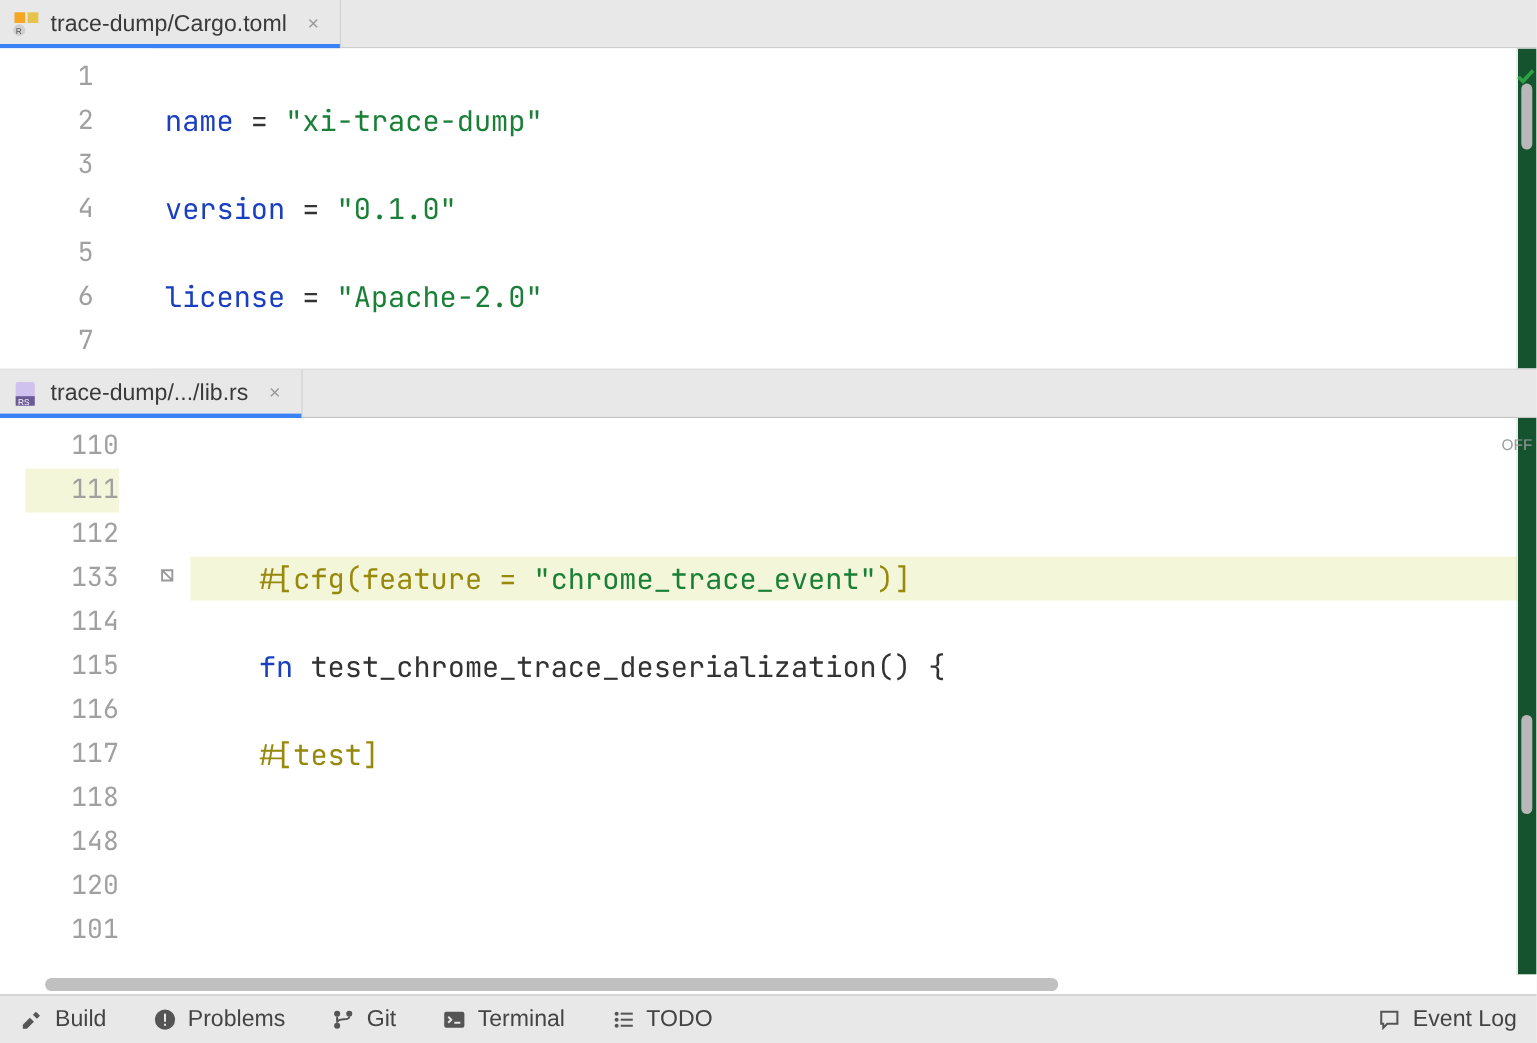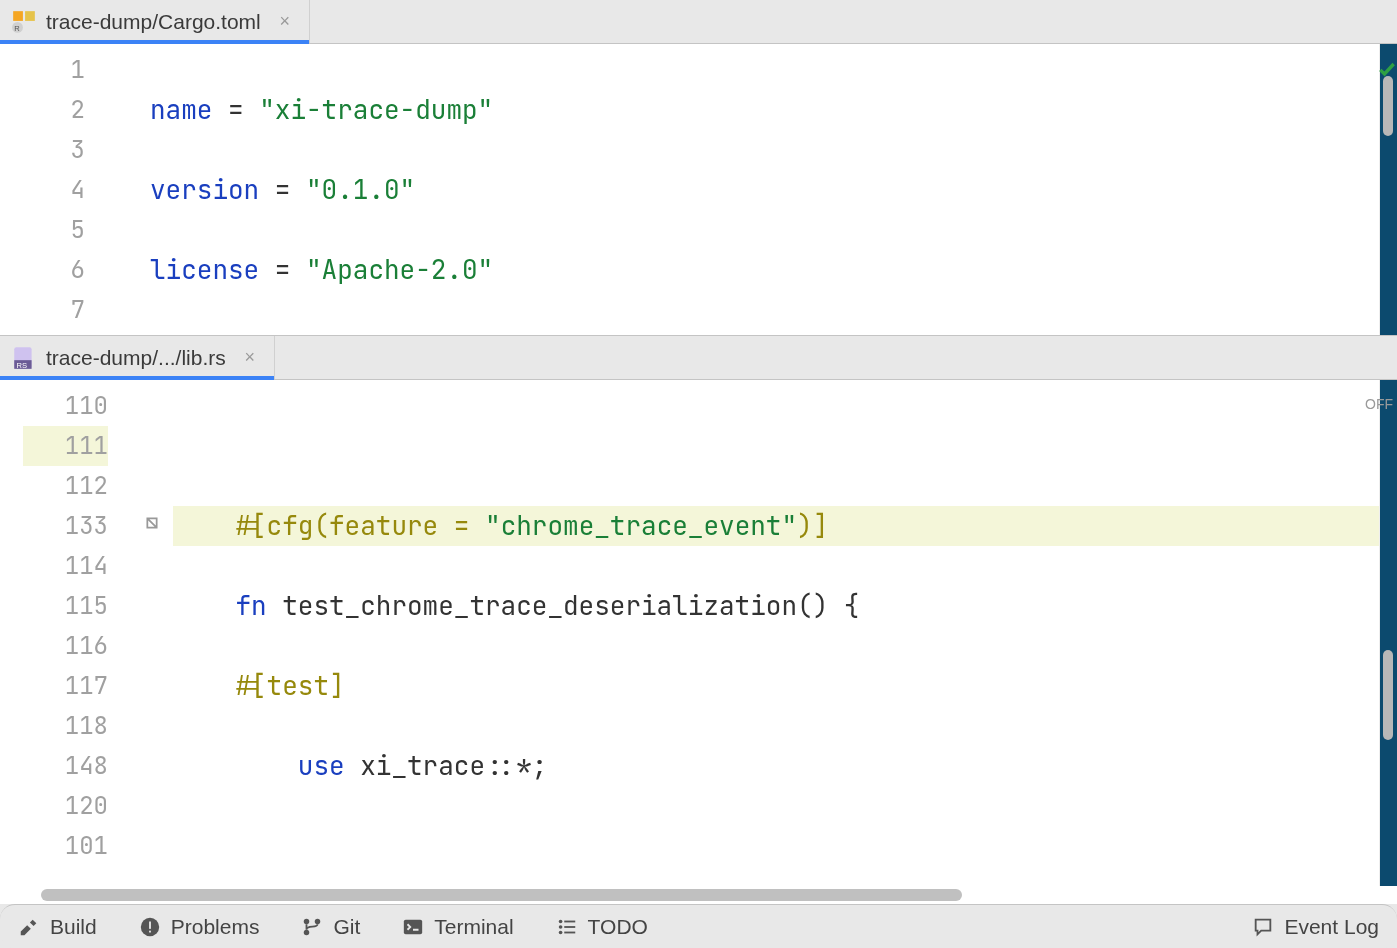--- a/index.html
+++ b/index.html
@@ -114,21 +114,21 @@
   .tk-key   { color: #1a3fbf; }
   .tk-str   { color: #1a7f37; }
   .tk-plain { color: #333; }
   .tk-brack { color: #333; }
   .tk-attr  { color: #96890c; }       
   
   .stripe {
     position: absolute;
     top: 0; right: 0; bottom: 0;
     width: 18px;
-    background: #0c4a6e;
+    background: #14532d;
     border-left: 1px solid #eee;
   }
   .stripe .check {
     position: absolute;
     top: 6px; right: 2px;
     width: 18px; height: 18px;
     color: #2ea043;
   }
   .stripe .off {
     position: absolute;
@@ -163,21 +163,20 @@
   .statusbar {
     height: 44px;
     background: #e8e8e8;
     border-top: 1px solid #c4c4c4;
     display: flex;
     align-items: center;
     padding: 0 18px;
     font-size: 21px;
     color: #444;
     gap: 42px;
-    border-radius: 15px;
   }
   .statusbar .sb-item {
     display: flex;
     align-items: center;
     gap: 10px;
     cursor: pointer;
   }
   .statusbar .spacer { flex: 1; }
   .sb-icon { width: 22px; height: 22px; display:inline-flex; align-items:center; justify-content:center; color:#555; }
 </style>
@@ -267,21 +266,20 @@
           <svg viewBox="0 0 12 12" width="14" height="14">
               <path fill="none" stroke="#999" stroke-width="1.5" d="M2 2h8v8H2z M2 2l8 8"></path>
             </svg>
         </span>
       </div>
       <div class="code">
 <div class="line"><span class="tk-plain"></span></div>
 <div class="line highlight-line"><span class="tk-attr">    #[</span><span class="tk-attr">cfg</span><span class="tk-attr">(feature = </span><span class="tk-str">"chrome_trace_event"</span><span class="tk-attr">)]</span></div>
 <div class="line"><span class="tk-plain">    </span><span class="tk-key">fn </span><span class="tk-plain">test_chrome_trace_deserialization</span><span class="tk-plain">() {</span></div>
 <div class="line"><span class="tk-attr">    #[</span><span class="tk-attr">test</span><span class="tk-attr">]</span></div>
-<div class="line"><span class="tk-plain">        </span><span class="tk-key">use </span><span class="tk-plain">xi_trace::*;</span></div>
 <div class="line"><span class="tk-plain"></span></div>
 
 
 
 
 
 
       </div>
       <div class="stripe">
         <span class="off">OFF</span>

